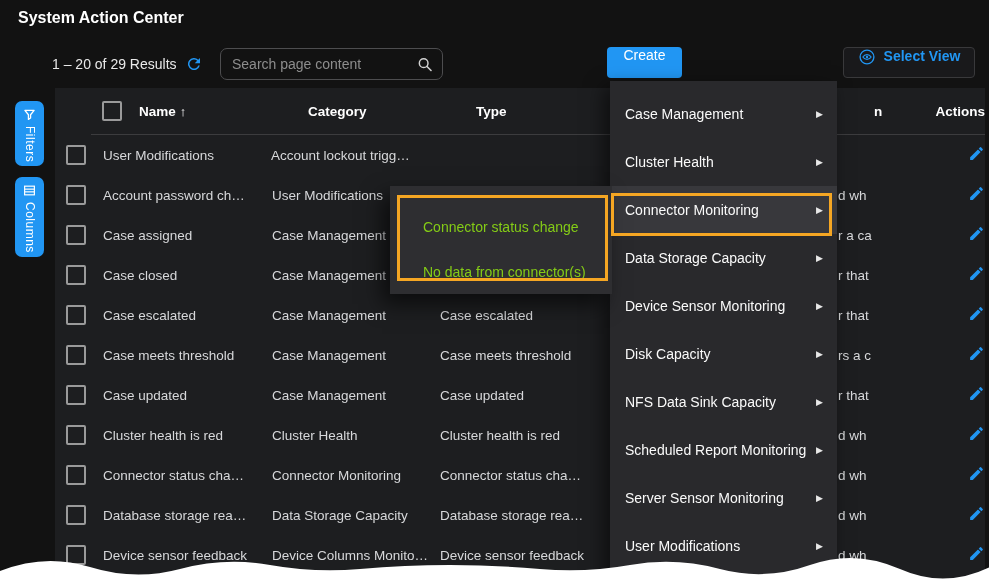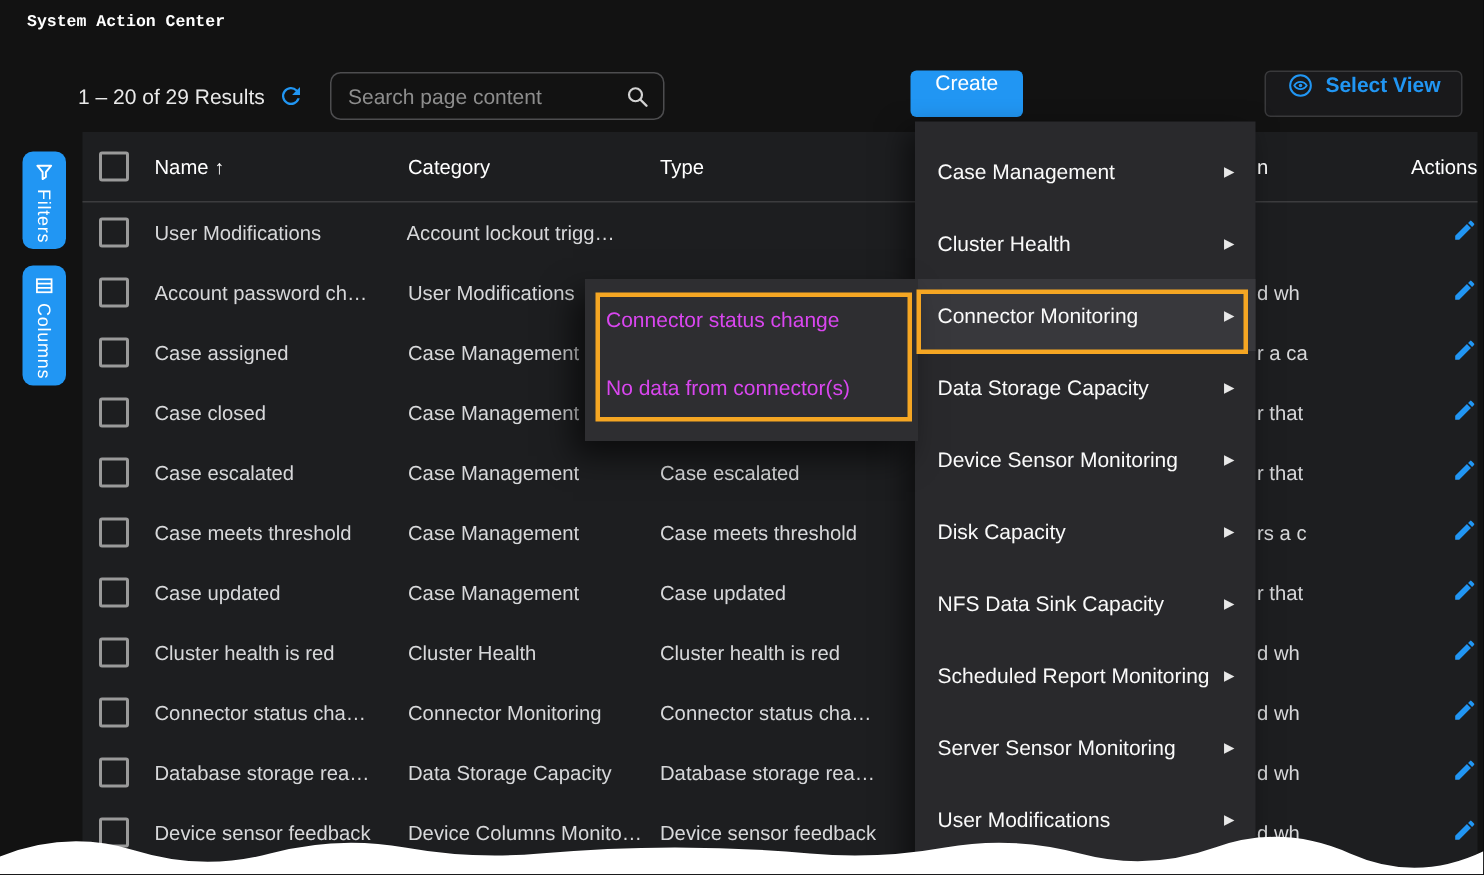--- a/index.html
+++ b/index.html
@@ -1,20 +1,20 @@
 <!DOCTYPE html>
 <html><head>
 <meta charset="utf-8">
 <style>
   html,body{margin:0;padding:0;background:#050505;}
   #screen{position:relative;width:989px;height:583px;background:#121212;overflow:hidden;
           font-family:"Liberation Sans","DejaVu Sans",sans-serif;color:#e8e8e8;}
 
   
-  .page-title{position:absolute;left:18px;top:9px;font-size:11px;font-weight:600;color:#fff;font-family:Liberation Mono, monospace;}
+  .page-title{position:absolute;left:18px;top:9px;font-size:16px;font-weight:600;color:#fff;}
   .results{position:absolute;left:52px;top:56px;font-size:14px;font-weight:500;color:#e9e9e9;}
   .refresh{position:absolute;left:185px;top:55px;width:18px;height:18px;cursor:pointer;}
   .searchbox{position:absolute;left:220px;top:48px;width:221px;height:30px;border:1px solid #4d4d4f;
              border-radius:7px;background:#121212;display:flex;align-items:center;}
   .searchbox input{flex:1;border:0;outline:0;background:transparent;color:#8b5cf6;font-size:14px;
                    padding:0 4px 0 11px;font-family:inherit;}
   .searchbox input::placeholder{color:#8d8d8d;}
   .searchbox svg{margin-right:9px;}
 
   .btn{position:absolute;top:47px;height:31px;border-radius:4px;display:flex;align-items:flex-start;
@@ -28,21 +28,21 @@
   .vtab{position:absolute;left:15px;width:29px;background:#2196F3;border-radius:7px;color:#fff;
         display:flex;flex-direction:column;align-items:center;padding-top:7px;box-sizing:border-box;
         cursor:pointer;}
   .vtab .vlabel{writing-mode:vertical-rl;font-size:12px;letter-spacing:.5px;margin-top:5px;color:#fff;}
   .vtab-filters{top:101px;height:65px;}
   .vtab-columns{top:177px;height:80px;}
 
   
   .panel{position:absolute;left:55px;top:88px;width:930px;height:495px;background:#1d1e20;}
   .trow{display:flex;align-items:center;height:40px;}
-  .thead{height:47px;border-bottom:1px solid #3c3c3e;box-sizing:border-box;font-weight:400;color:#fff;}
+  .thead{height:47px;border-bottom:1px solid #3c3c3e;box-sizing:border-box;font-weight:700;color:#fff;margin-left:36px;}
   .c-cb{width:48px;box-sizing:border-box;padding-left:11px;}
   .c-name{width:169px;}
   .c-cat{width:168px;}
   .c-type{width:170px;}
   .c-desc{width:266px;box-sizing:border-box;padding-left:228px;overflow:visible;}
   .c-act{flex:1;text-align:right;}
   .cell{font-size:13.5px;color:#d7d8da;white-space:nowrap;overflow:hidden;}
   .thead .cell{color:#fff;overflow:visible;}
   .checkbox{width:16px;height:16px;border:2px solid #9a9a9a;border-radius:2px;background:transparent;
             cursor:pointer;}
@@ -53,22 +53,22 @@
   .menu{position:absolute;left:610px;top:81px;width:227px;height:502px;background:#29292c;
         box-shadow:-6px 6px 18px rgba(0,0,0,.55);padding-top:9px;box-sizing:border-box;z-index:10;}
   .menu-item{height:48px;display:flex;align-items:center;justify-content:space-between;
              padding:0 14px 0 15px;font-size:14px;font-weight:500;color:#fafafa;cursor:pointer;}
   .menu-item .arrow{font-size:9px;color:#e8e8e8;}
   .menu-item.hovered{background:#38383c;}
 
   
   .submenu{position:absolute;left:390px;top:186px;width:222px;height:108px;background:#2e2e31;
            box-shadow:-8px 10px 20px rgba(0,0,0,.6);padding-top:4px;box-sizing:border-box;z-index:20;}
-  .submenu-item{height:45px;display:flex;align-items:center;padding-left:14px;font-size:14px;
-                font-weight:500;color:#d946ef;cursor:pointer;}
+  .submenu-item{height:45px;display:flex;align-items:flex-end;padding-left:33px;font-size:14px;
+                font-weight:500;color:#84cc16;cursor:pointer;}
 
   
   .hl-box{position:absolute;border:3px solid #F5A623;box-sizing:border-box;z-index:40;pointer-events:none;}
   .hl-submenu{left:397px;top:195px;width:211px;height:86px;}
   .hl-menuitem{left:611px;top:193px;width:221px;height:43px;}
 
   
   .wave{position:absolute;left:0;bottom:0;width:989px;height:26px;z-index:60;pointer-events:none;}
 </style>
 </head>

